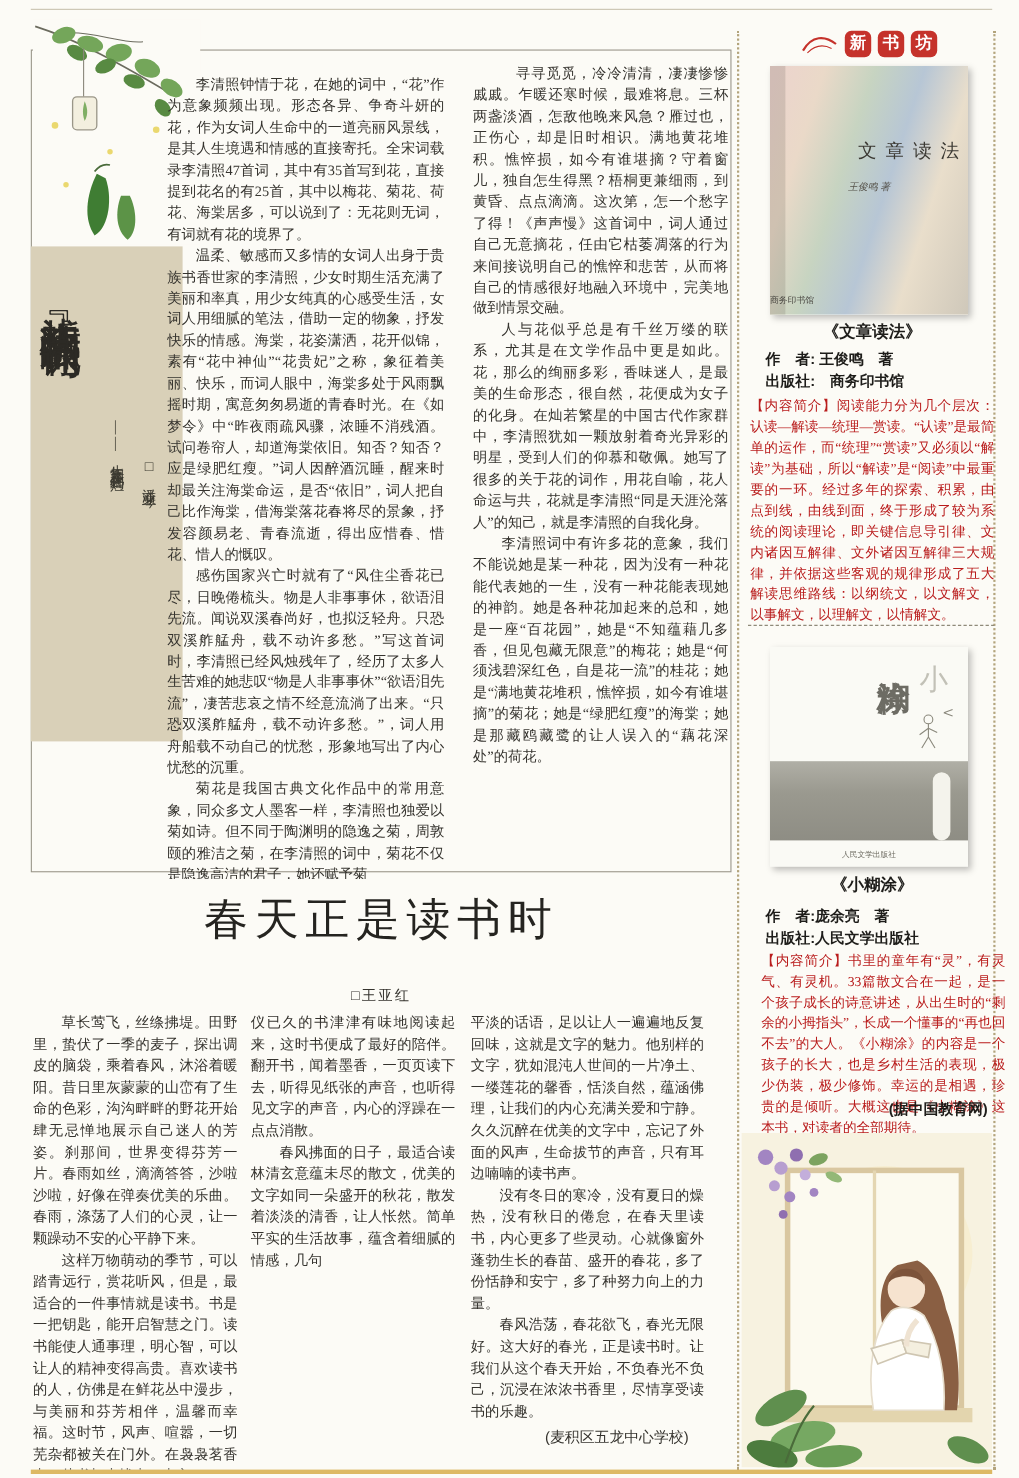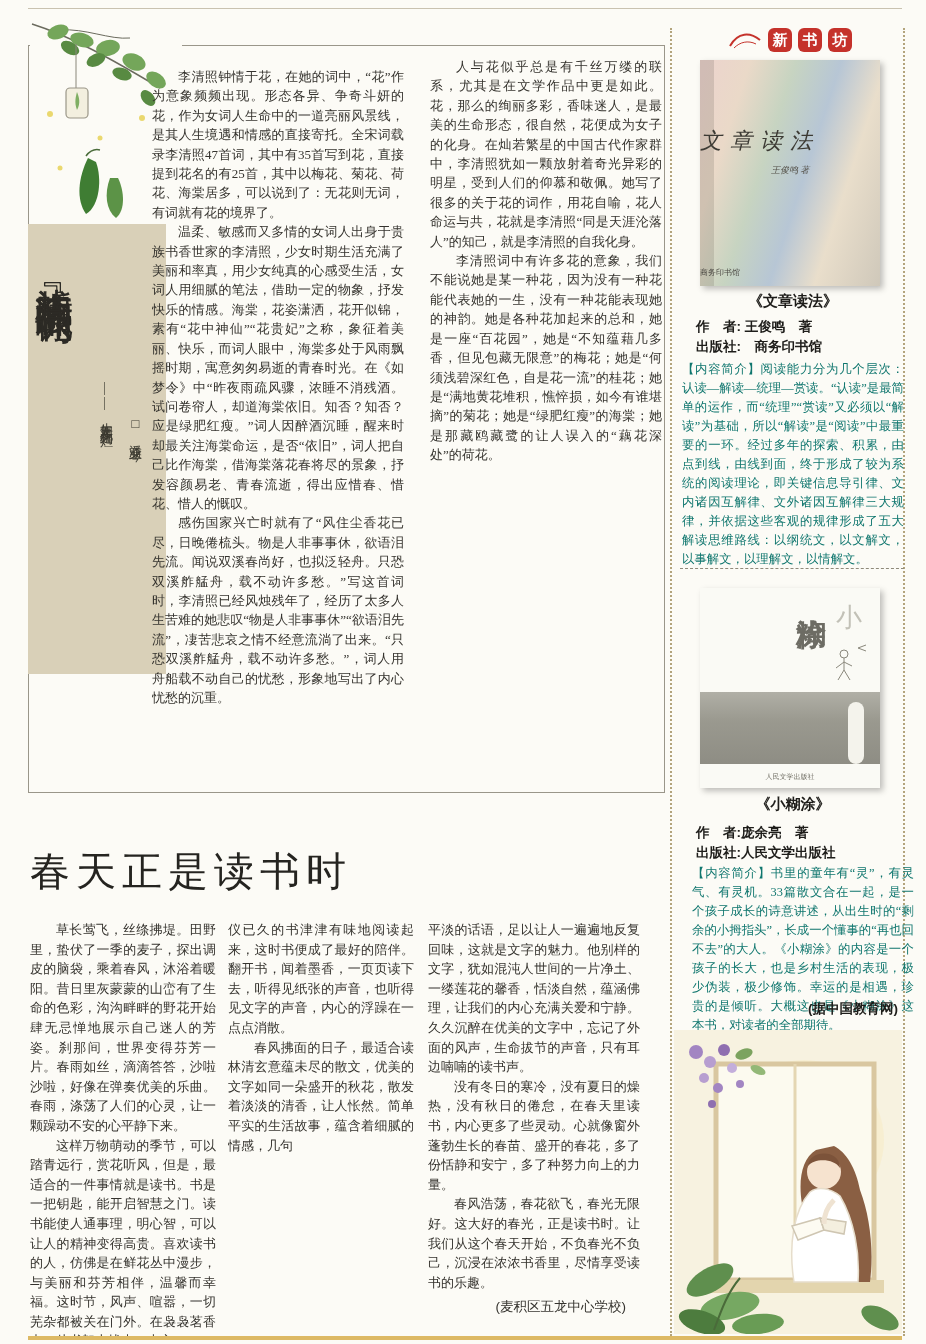--- a/index.html
+++ b/index.html
@@ -19,49 +19,49 @@
   .main-subtitle{left:69px;top:158px;height:185px;font-size:13px;letter-spacing:2px;color:#3a382f;}
   .main-author{left:98px;top:192px;height:120px;font-size:13px;letter-spacing:3px;color:#3a382f;}
   .colA{left:152px;top:57px;width:252px;height:732px;overflow:hidden;margin-top:10px;}
   .colB{left:430px;top:57px;width:232px;height:732px;overflow:hidden;}
   .body-text p{margin:0;font-size:13px;line-height:19.4px;text-align:justify;text-indent:2em;}
   .body-text p.noindent{text-indent:0;}
   .body-text p.poem{text-indent:3em;}
   .byline{display:block;text-align:right;font-family:"Liberation Sans","DejaVu Sans",sans-serif;
           font-weight:normal;font-size:13.5px;margin-top:6px;padding-right:14px;text-indent:0;}
   
-  .b-title{left:30px;top:844px;width:633px;text-align:left;font-size:40px;letter-spacing:6px;color:#252420;}
+  .b-title{left:30px;top:808px;width:633px;text-align:center;font-size:40px;letter-spacing:6px;color:#252420;}
   .b-author{left:30px;top:896px;width:633px;text-align:center;font-size:13px;letter-spacing:2px;}
   .bcol{top:920px;height:416px;overflow:hidden;}
   .bcol p{margin:0;font-size:13px;line-height:19.6px;text-align:justify;text-indent:2em;}
   .bcol p.noindent{text-indent:0;}
   .bcol1{left:30px;width:186px;}
   .bcol2{left:228px;width:186px;}
   .bcol3{left:428px;width:212px;}
   
   .badge-row{left:678px;top:28px;width:224px;display:flex;justify-content:center;align-items:center;gap:6px;}
   .badge{width:24px;height:24px;border-radius:6px;background:#c5322b;color:#fff;text-align:center;
          line-height:24px;font-size:15px;font-weight:bold;font-family:"Liberation Sans",sans-serif;}
   .book1{left:700px;top:60px;width:180px;height:226px;box-shadow:3px 3px 6px rgba(0,0,0,.25);
          background:linear-gradient(108deg,#ecd3ce 0%,#ead9c8 20%,#c7d4c1 38%,#b7c6d5 56%,#e9decb 74%,#cfc8ba 100%);}
   .book1-spine{position:absolute;left:0;top:0;width:14px;height:100%;background:rgba(90,85,70,.18);}
-  .book1-title{position:absolute;left:0;top:66px;width:100%;text-align:left;font-size:22px;
-               letter-spacing:8px;color:#3c3a34;font-style:italic;}
+  .book1-title{position:absolute;left:0;top:66px;width:100%;text-align:right;font-size:17px;
+               letter-spacing:8px;color:#3c3a34;}
   .book1-author{position:absolute;left:0;top:104px;width:100%;text-align:center;font-size:9px;color:#55524a;font-style:italic;}
   .book1-pub{position:absolute;left:0;bottom:8px;width:100%;text-align:left;font-size:8px;color:#4c4a44;}
   .caption{font-family:"Liberation Sans","DejaVu Sans",sans-serif;font-weight:bold;font-size:15px;
            text-align:center;color:#1e1d1a;}
   .cap1{left:682px;top:292px;width:222px;}
   .cap2{left:682px;top:795px;width:222px;}
   .meta{font-family:"Liberation Sans","DejaVu Sans",sans-serif;font-weight:bold;font-size:13.5px;color:#1e1d1a;}
   .meta1a{left:696px;top:318px;width:210px;}
   .meta1b{left:696px;top:338px;width:210px;}
   .meta2a{left:696px;top:824px;width:210px;}
   .meta2b{left:696px;top:844px;width:210px;}
-  .intro{font-size:12.4px;line-height:19px;text-align:justify;color:#0f766e;}
+  .intro{font-size:12.4px;line-height:19px;text-align:justify;color:#b91c1c;}
   .intro1{left:682px;top:360px;width:222px;height:200px;}
   .intro2{left:692px;top:864px;width:222px;height:136px;}
   .dash-div{left:680px;top:568px;width:224px;border-top:1px dashed #8f8a7a;}
   .book2{left:700px;top:588px;width:180px;height:200px;box-shadow:3px 3px 6px rgba(0,0,0,.25);background:#fafaf5;}
   .book2-top{position:absolute;left:0;top:0;width:100%;height:52%;}
   .book2-big{position:absolute;right:52px;top:8px;font-size:30px;line-height:34px;color:#6d6c64;font-weight:bold;}
   .book2-small{position:absolute;right:18px;top:12px;font-size:26px;color:#c2c1b7;}
   .book2-photo{position:absolute;left:0;top:52%;width:100%;height:36%;
                background:linear-gradient(180deg,#b0afa6 0%,#9a998f 40%,#8e8d84 100%);}
   .book2-tag{position:absolute;right:16px;top:10px;width:16px;height:62px;background:#f4f3ec;border-radius:8px;}
@@ -116,28 +116,31 @@
   <div class="abs title-box">
     <div class="abs vert main-title">浅析李清照的『咏花词』</div>
     <div class="abs vert main-subtitle">——生如夏花之绚烂</div>
     <div class="abs vert main-author">□潘亚琴</div>
   </div>
 
   <div class="abs colA body-text">
     <p>李清照钟情于花，在她的词中，“花”作为意象频频出现。形态各异、争奇斗妍的花，作为女词人生命中的一道亮丽风景线，是其人生境遇和情感的直接寄托。全宋词载录李清照47首词，其中有35首写到花，直接提到花名的有25首，其中以梅花、菊花、荷花、海棠居多，可以说到了：无花则无词，有词就有花的境界了。</p>
     <p>温柔、敏感而又多情的女词人出身于贵族书香世家的李清照，少女时期生活充满了美丽和率真，用少女纯真的心感受生活，女词人用细腻的笔法，借助一定的物象，抒发快乐的情感。海棠，花姿潇洒，花开似锦，素有“花中神仙”“花贵妃”之称，象征着美丽、快乐，而词人眼中，海棠多处于风雨飘摇时期，寓意匆匆易逝的青春时光。在《如梦令》中“昨夜雨疏风骤，浓睡不消残酒。试问卷帘人，却道海棠依旧。知否？知否？应是绿肥红瘦。”词人因醉酒沉睡，醒来时却最关注海棠命运，是否“依旧”，词人把自己比作海棠，借海棠落花春将尽的景象，抒发容颜易老、青春流逝，得出应惜春、惜花、惜人的慨叹。</p>
     <p>感伤国家兴亡时就有了“风住尘香花已尽，日晚倦梳头。物是人非事事休，欲语泪先流。闻说双溪春尚好，也拟泛轻舟。只恐双溪舴艋舟，载不动许多愁。”写这首词时，李清照已经风烛残年了，经历了太多人生苦难的她悲叹“物是人非事事休”“欲语泪先流”，凄苦悲哀之情不经意流淌了出来。“只恐双溪舴艋舟，载不动许多愁。”，词人用舟船载不动自己的忧愁，形象地写出了内心忧愁的沉重。</p>
+    <p>菊花是我国古典文化作品中的常用意象，同众多文人墨客一样，李清照也独爱以菊如诗。但不同于陶渊明的隐逸之菊，周敦颐的雅洁之菊，在李清照的词中，菊花不仅是隐逸高洁的君子，她还赋予菊</p>
   </div>
   <div class="abs colB body-text">
+    <p class="poem">寻寻觅觅，冷冷清清，凄凄惨惨戚戚。乍暖还寒时候，最难将息。三杯两盏淡酒，怎敌他晚来风急？雁过也，正伤心，却是旧时相识。满地黄花堆积。憔悴损，如今有谁堪摘？守着窗儿，独自怎生得黑？梧桐更兼细雨，到黄昏、点点滴滴。这次第，怎一个愁字了得！《声声慢》这首词中，词人通过自己无意摘花，任由它枯萎凋落的行为来间接说明自己的憔悴和悲苦，从而将自己的情感很好地融入环境中，完美地做到情景交融。</p>
     <p>人与花似乎总是有千丝万缕的联系，尤其是在文学作品中更是如此。花，那么的绚丽多彩，香味迷人，是最美的生命形态，很自然，花便成为女子的化身。在灿若繁星的中国古代作家群中，李清照犹如一颗放射着奇光异彩的明星，受到人们的仰慕和敬佩。她写了很多的关于花的词作，用花自喻，花人命运与共，花就是李清照“同是天涯沦落人”的知己，就是李清照的自我化身。</p>
     <p>李清照词中有许多花的意象，我们不能说她是某一种花，因为没有一种花能代表她的一生，没有一种花能表现她的神韵。她是各种花加起来的总和，她是一座“百花园”，她是“不知蕴藉几多香，但见包藏无限意”的梅花；她是“何须浅碧深红色，自是花一流”的桂花；她是“满地黄花堆积，憔悴损，如今有谁堪摘”的菊花；她是“绿肥红瘦”的海棠；她是那藏鸥藏鹭的让人误入的“藕花深处”的荷花。</p>
 
   </div>
 
   <div class="abs b-title">春天正是读书时</div>
+  <div class="abs b-author">□王亚红</div>
   <div class="abs bcol bcol1">
     <p>草长莺飞，丝绦拂堤。田野里，蛰伏了一季的麦子，探出调皮的脑袋，乘着春风，沐浴着暖阳。昔日里灰蒙蒙的山峦有了生命的色彩，沟沟畔畔的野花开始肆无忌惮地展示自己迷人的芳姿。刹那间，世界变得芬芳一片。春雨如丝，滴滴答答，沙啦沙啦，好像在弹奏优美的乐曲。春雨，涤荡了人们的心灵，让一颗躁动不安的心平静下来。</p>
     <p>这样万物萌动的季节，可以踏青远行，赏花听风，但是，最适合的一件事情就是读书。书是一把钥匙，能开启智慧之门。读书能使人通事理，明心智，可以让人的精神变得高贵。喜欢读书的人，仿佛是在鲜花丛中漫步，与美丽和芬芳相伴，温馨而幸福。这时节，风声、喧嚣，一切芜杂都被关在门外。在袅袅茗香中，从书架上找来一本心</p>
   </div>
   <div class="abs bcol bcol2">
     <p class="noindent">仪已久的书津津有味地阅读起来，这时书便成了最好的陪伴。翻开书，闻着墨香，一页页读下去，听得见纸张的声音，也听得见文字的声音，内心的浮躁在一点点消散。</p>
     <p>春风拂面的日子，最适合读林清玄意蕴未尽的散文，优美的文字如同一朵盛开的秋花，散发着淡淡的清香，让人怅然。简单平实的生活故事，蕴含着细腻的情感，几句</p>
   </div>
   <div class="abs bcol bcol3">
     <p class="noindent">平淡的话语，足以让人一遍遍地反复回味，这就是文字的魅力。他别样的文字，犹如混沌人世间的一片净土、一缕莲花的馨香，恬淡自然，蕴涵佛理，让我们的内心充满关爱和宁静。久久沉醉在优美的文字中，忘记了外面的风声，生命拔节的声音，只有耳边喃喃的读书声。</p>

